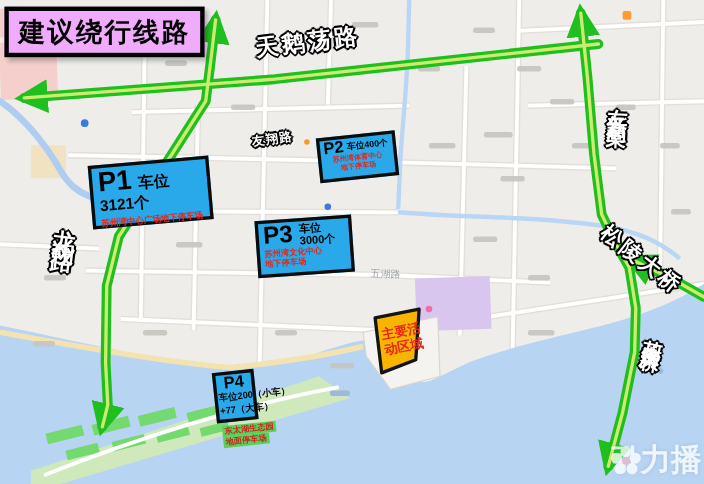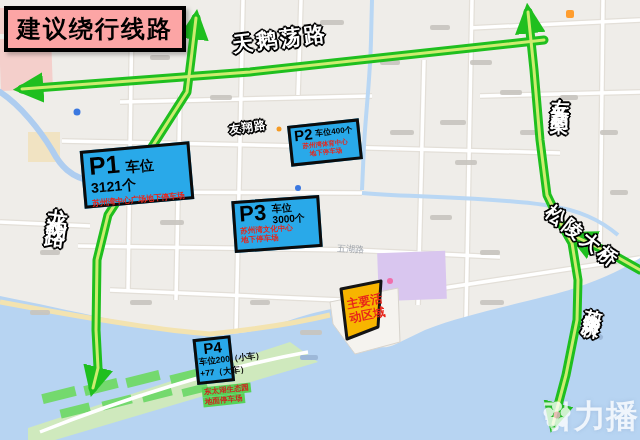--- a/index.html
+++ b/index.html
@@ -6,21 +6,21 @@
   .stage{position:relative;width:640px;height:440px;overflow:hidden;
          font-family:"Liberation Sans",sans-serif;background:#efede9;}
   .stage svg{position:absolute;left:0;top:0;}
   .abs{position:absolute;}
   
   .road-label{color:#fff;font-weight:800;line-height:1.05;white-space:nowrap;
     text-shadow:-2px 0 #000,2px 0 #000,0 -2px #000,0 2px #000,
                 -1px -1px #000,1px -1px #000,-1px 1px #000,1px 1px #000;}
   .vert{writing-mode:vertical-rl;text-orientation:upright;}
   
-  .banner{left:4px;top:6px;background:#fca5a5;border:4px solid #000;
+  .banner{left:4px;top:6px;background:#f0abfc;border:4px solid #000;
     padding:3px 9px;font-size:24px;font-weight:900;letter-spacing:2px;color:#000;
     box-shadow:3px 3px 4px rgba(0,0,0,.25);white-space:nowrap;}
   
   .pbox{background:#29a9e9;border:3px solid #0b0b0b;color:#000;box-sizing:border-box;}
   .pid{font-weight:900;line-height:.95;}
   .cap{font-weight:800;line-height:1.1;}
   .redtxt{color:#e8251a;font-weight:800;line-height:1.15;white-space:nowrap;}
   .p1{left:82px;top:146px;width:110px;height:58px;transform:rotate(-5deg);padding:2px 5px;}
   .p1 .pid{font-size:25px;}
   .p1 .cap{font-size:14px;margin-left:6px;}
@@ -42,21 +42,21 @@
   .p4note{position:absolute;left:4px;top:49px;}
   .p4note div{background:#57d257;color:#d21f1f;font-weight:800;font-size:7.5px;
     padding:0 2px;white-space:nowrap;width:fit-content;line-height:1.3;}
   
   .act{left:341px;top:294px;width:50px;transform:rotate(-11deg);color:#e8251a;
     font-size:12px;font-weight:900;text-align:center;line-height:1.2;}
   
   .tinylabel{color:#9aa0a8;font-size:9px;white-space:nowrap;}
   
   .watermark{right:2px;bottom:8px;display:flex;align-items:flex-end;gap:2px;
-    opacity:.78;color:#fff;font-weight:800;font-size:32px;line-height:1;
+    opacity:.78;color:#fff;font-weight:800;font-size:28px;line-height:1;
     text-shadow:0 0 4px rgba(110,130,170,.35);}
 </style>
 </head>
 <body>
 
 <div class="stage">
 
   <svg width="640" height="440" viewBox="0 0 640 440">
     <rect x="0" y="0" width="640" height="440" fill="#efede9"></rect>
 

